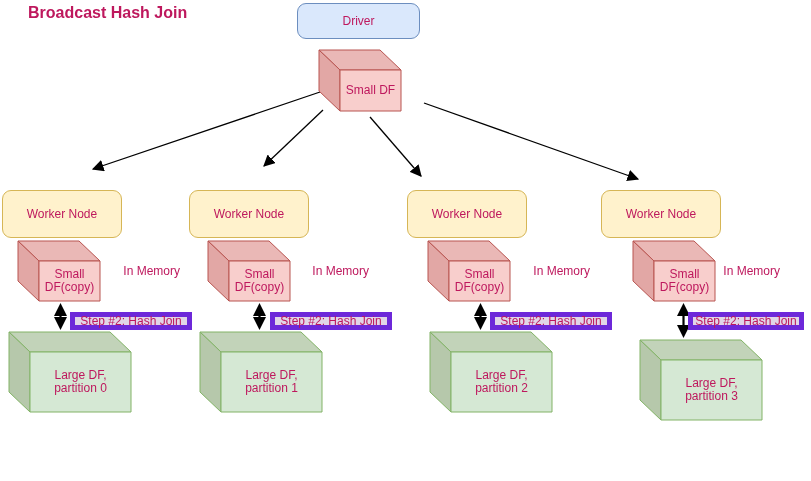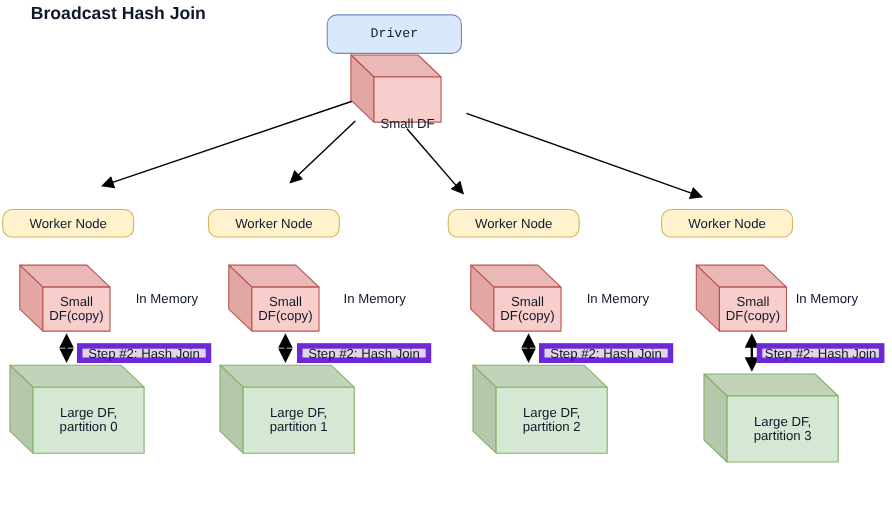--- a/index.html
+++ b/index.html
@@ -1,27 +1,27 @@
 <!DOCTYPE html>
 <html><head>
 <meta charset="utf-8">
 <style>
   html,body{margin:0;padding:0;background:#fff;}
   #canvas{
     position:relative;width:811px;height:481px;background:#ffffff;overflow:hidden;
-    font-family:"Liberation Sans", sans-serif;color:#0f172a;
+    font-family:"Liberation Sans", sans-serif;color:#be185d;
   }
   .abs{position:absolute;}
   #title{left:28px;top:4px;font-size:16px;font-weight:bold;white-space:nowrap;}
   .node{
     position:absolute;box-sizing:border-box;border:1px solid;border-radius:9px;
     display:flex;align-items:center;justify-content:center;font-size:12px;
   }
-  #driver{left:297px;top:13px;width:123px;height:36px;background:#dae8fc;border-color:#6c8ebf;font-family:Liberation Mono, monospace;}
-  .worker{width:120px;height:26px;background:#fff2cc;border-color:#d6b656;top:190px;}
+  #driver{left:297px;top:3px;width:123px;height:36px;background:#dae8fc;border-color:#6c8ebf;}
+  .worker{width:120px;height:48px;background:#fff2cc;border-color:#d6b656;top:190px;}
   .step{
     position:absolute;box-sizing:border-box;top:312px;height:18px;
     background:#e1d5e7;border:5px solid #6d28d9;border-radius:0;
     display:flex;align-items:center;justify-content:center;font-size:12px;white-space:nowrap;
   }
   .cube-label{
     position:absolute;display:flex;align-items:center;justify-content:center;
     text-align:center;font-size:12px;line-height:13px;white-space:pre-line;
   }
   .mem{
@@ -105,21 +105,21 @@
     <path d="M60.5,307 L60.5,326" stroke="#000" stroke-width="2.2" fill="none" marker-start="url(#darr)" marker-end="url(#darr)"></path>
     <path d="M259.5,307 L259.5,326" stroke="#000" stroke-width="2.2" fill="none" marker-start="url(#darr)" marker-end="url(#darr)"></path>
     <path d="M480.5,307 L480.5,326" stroke="#000" stroke-width="2.2" fill="none" marker-start="url(#darr)" marker-end="url(#darr)"></path>
     <path d="M683.5,307 L683.5,334" stroke="#000" stroke-width="2.2" fill="none" marker-start="url(#darr)" marker-end="url(#darr)"></path>
   </svg>
 
   <div id="title" class="abs">Broadcast Hash Join</div>
 
   <div id="driver" class="node">Driver</div>
 
-  <div class="cube-label" style="left:340px;top:70px;width:61px;height:41px;margin-top:22px;">Small DF</div>
+  <div class="cube-label" style="left:340px;top:70px;width:61px;height:41px;">Small DF</div>
 
   <div class="node worker" style="left:2px;">Worker Node</div>
   <div class="node worker" style="left:189px;">Worker Node</div>
   <div class="node worker" style="left:407px;">Worker Node</div>
   <div class="node worker" style="left:601px;">Worker Node</div>
 
   <div class="cube-label" style="left:39px;top:261px;width:61px;height:40px;">Small
 DF(copy)</div>
   <div class="cube-label" style="left:229px;top:261px;width:61px;height:40px;">Small
 DF(copy)</div>

